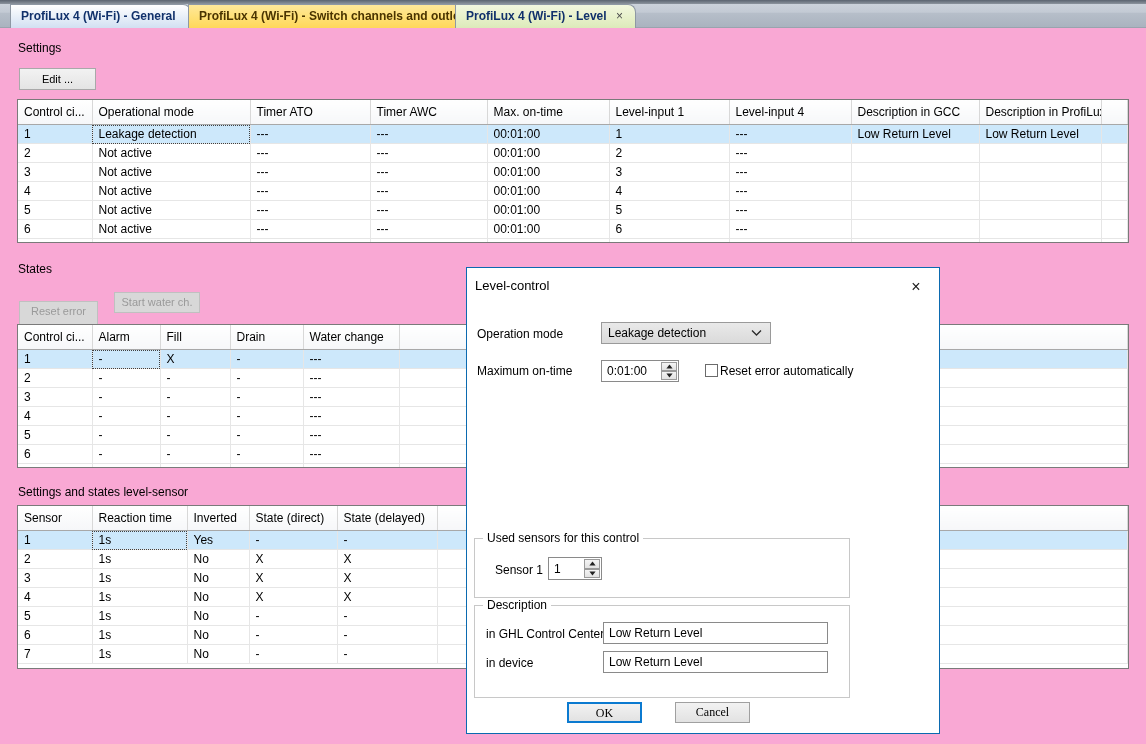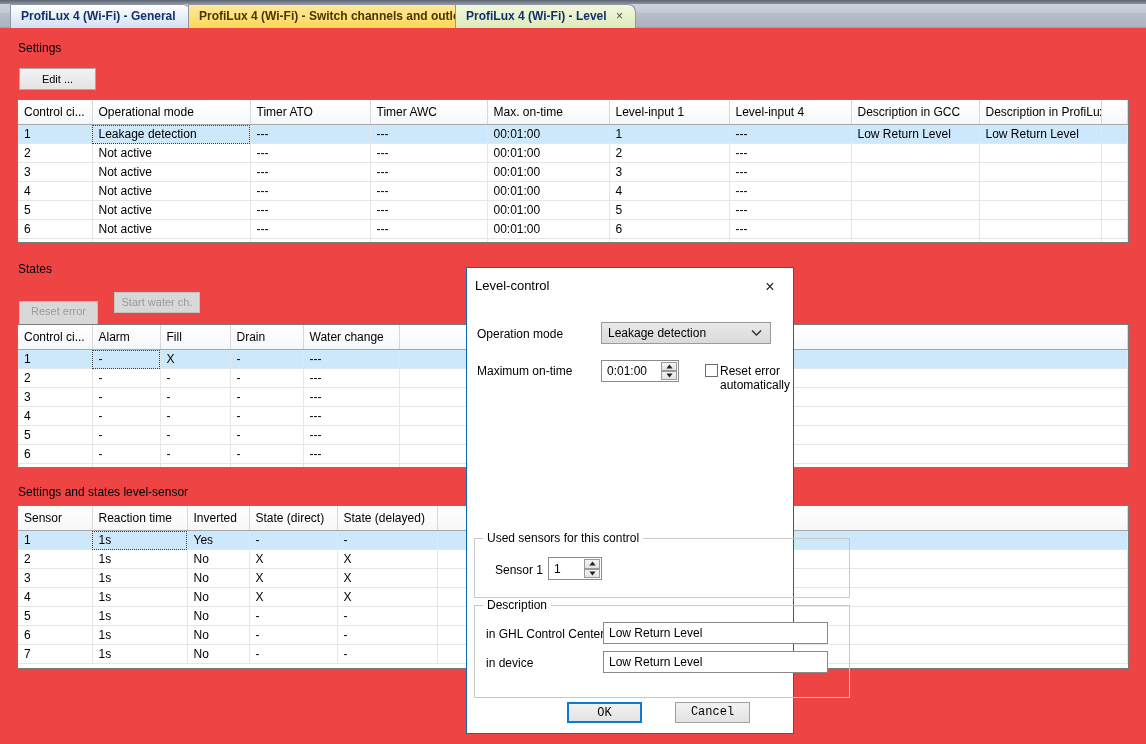--- a/index.html
+++ b/index.html
@@ -61,21 +61,21 @@
     position:absolute; right: 8px; top: 4px;
     width: 14px; height: 14px;
     font-size: 12px; line-height: 14px; text-align:center;
     color:#4c4c4c; font-weight: normal;
     cursor: pointer;
   }
 
   
   .content {
     position:absolute; left:0; top: 28px; width: 1146px; height: 716px;
-    background: #ef4444;
+    background: #f9a8d4;
   }
   .section-label {
     position:absolute; font-size: 12px; color:#000;
   }
   .btn {
     position:absolute;
     box-sizing:border-box;
     background: linear-gradient(to bottom,#f2f2f2 0%,#e4e4e4 100%);
     border: 1px solid #a9a9a9;
     font-size: 11px; text-align:center;
@@ -193,21 +193,21 @@
   .groupbox > .gb-title {
     position:absolute; top: -8px; left: 8px;
     background:#fff; padding: 0 4px; font-size:12px; color:#000;
   }
   .dlg-btn {
     position:absolute; box-sizing:border-box;
     background: linear-gradient(to bottom,#f2f2f2 0%,#e2e2e2 100%);
     border:1px solid #a0a0a0;
     font-size:12px; text-align:center;
     cursor:pointer;
-    font-family: Liberation Mono, monospace;
+    font-family: Liberation Serif, serif;
   }
   .dlg-btn.default { border: 2px solid #0b7ad0; }
   svg { display:block; }
 </style>
 </head>
 <body>
 
 <div id="root">
 
   <div class="tabstrip">
@@ -514,21 +514,21 @@
               <td>-</td>
               <td>-</td>
               <td class="filler"></td>
             </tr>
           </tbody>
         </table>
     </div>
 
   </div>
 
-  <div class="dialog" style="left:466px; top:267px; width:328px; height:467px;">
+  <div class="dialog" style="left:466px; top:267px; width:474px; height:467px;">
 
     <div class="dlg-title">Level-control</div>
     <div class="dlg-close">×</div>
 
     <div class="dlg-label" style="left:10px; top:59px;">Operation mode</div>
     <div class="combo" style="left:134px; top:54px; width:170px; height:22px;">
       <span>Leakage detection</span>
       <span class="arrow">
         <svg width="11" height="8" viewBox="0 0 11 8">
           <path d="M1 1.5 L5.5 6 L10 1.5" fill="none" stroke="#2a2a2a" stroke-width="1.3"></path>

